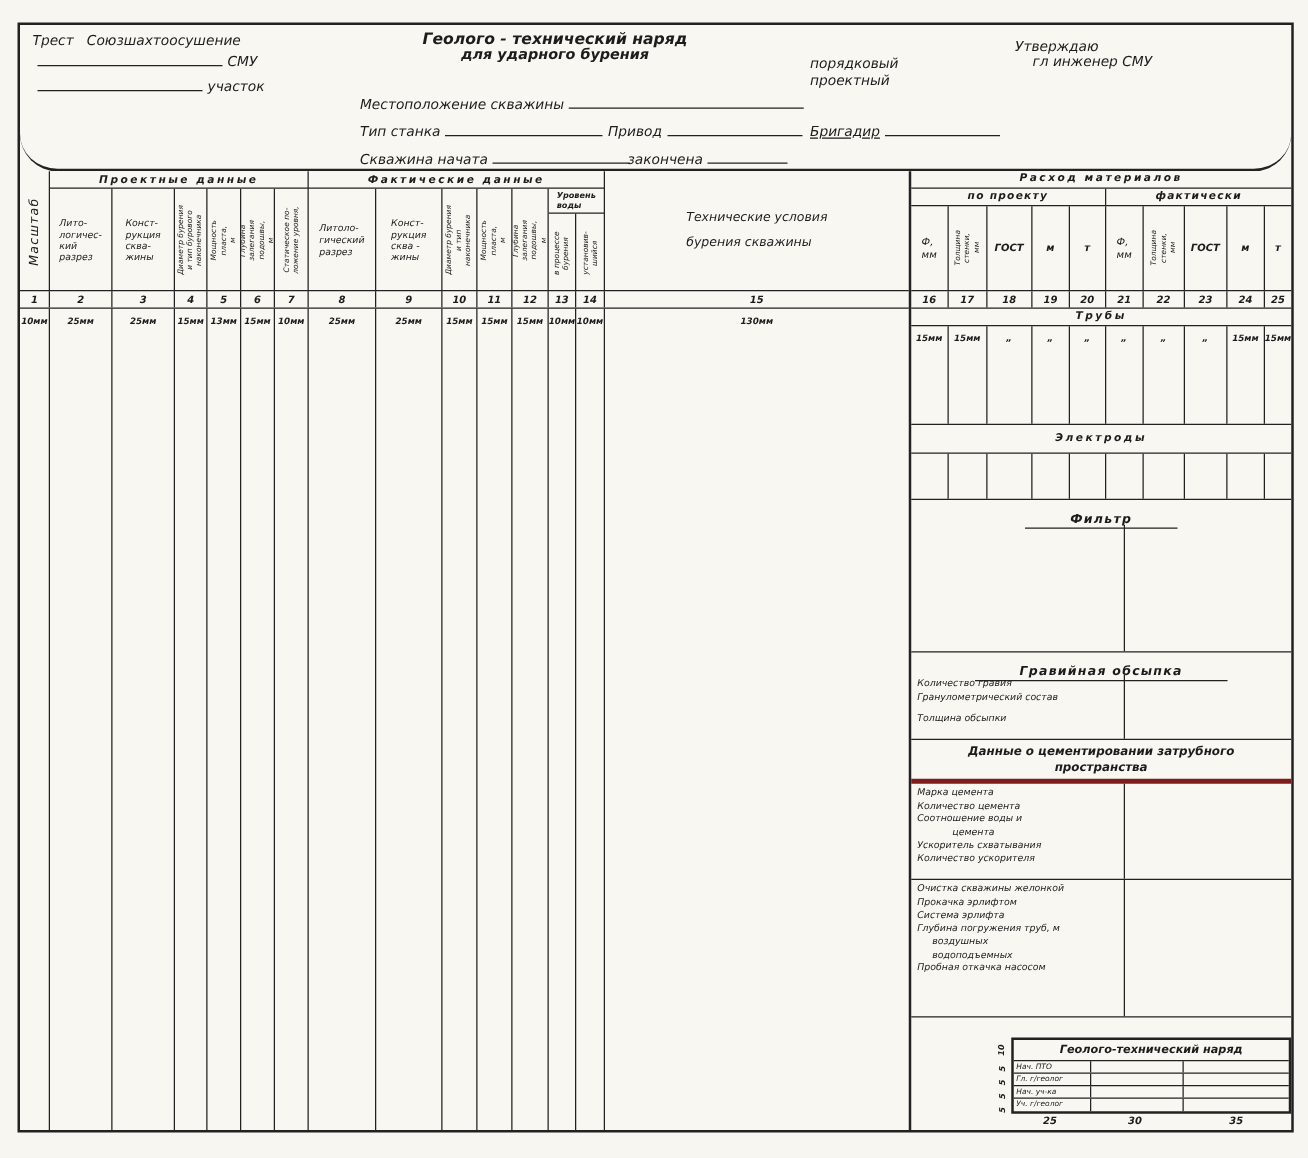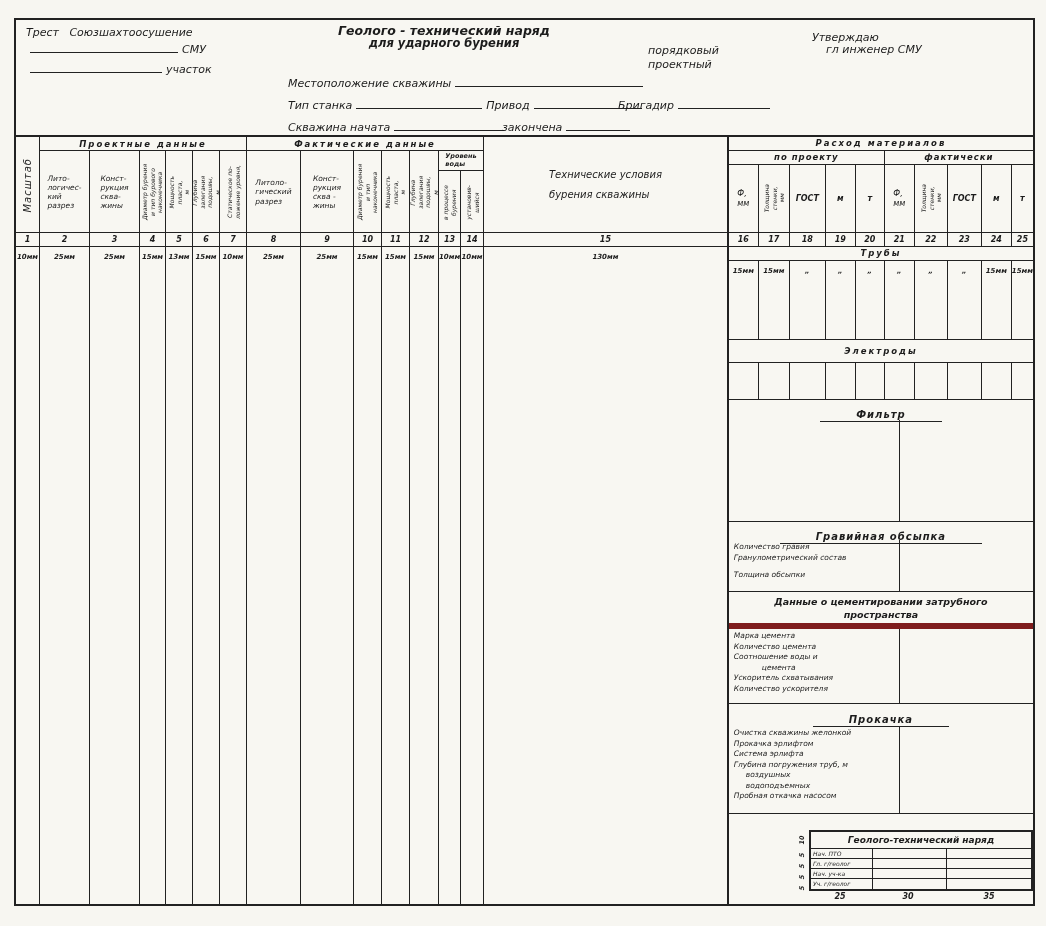--- a/index.html
+++ b/index.html
@@ -8,21 +8,21 @@
     background:#f5f4ef;
     font-family:"DejaVu Sans", sans-serif;
     color:#1c1c1c;
     position:relative;
     overflow:hidden;
   }
   .page { position:absolute; inset:0; background:#f7f6f1; }
   .form { position:absolute; left:14px; top:18px; width:1021px; height:888px; border:2px solid #222; background:#f8f7f2; }
 
   
-  .hdr { position:relative; height:117px; border-bottom:2px solid #222; font-style:italic; font-size:11px; }
+  .hdr { position:relative; height:117px; border-bottom:2px solid #222; font-style:italic; font-size:11px;border-radius:30px; }
   .hdr .abs { position:absolute; white-space:nowrap; }
   .blank { display:inline-block; border-bottom:1px solid #222; height:11px; vertical-align:baseline; margin:0 4px; }
   .ftitle { text-align:center; font-weight:bold; font-size:12.5px; line-height:13px; }
   .ftitle .t2 { font-size:11.5px; }
 
   
   .tbl { display:flex; height:calc(100% - 117px); }
   .lt { width:711px; display:flex; flex-direction:column; }
   .rp { flex:1; border-left:2px solid #222; display:flex; flex-direction:column; }
 
@@ -57,21 +57,21 @@
   .rp-sub { height:14px; border-bottom:1px solid #222; display:flex; flex:none; }
   .rp-sub > div { text-align:center; font-style:italic; font-weight:bold; font-size:8.5px; letter-spacing:1px; line-height:13px; }
   .rp-head { height:68px; border-bottom:1px solid #222; display:flex; flex:none; }
   .rp-head .cell { display:flex; align-items:center; justify-content:center; }
   .gost { font-size:8px; font-style:italic; font-weight:bold; }
   .rp-cols { display:flex; border-bottom:1px solid #222; flex:none; }
 
   .sec { border-bottom:1px solid #222; flex:none; display:flex; flex-direction:column; font-style:italic; }
   .sec-title { text-align:center; padding-top:3px; height:20px; flex:none; }
   .sec-title span { font-weight:bold; font-size:10px; border-bottom:1px solid #222; padding:0 36px 1px; letter-spacing:1px; }
-  .sec-title2 { white-space:pre-line; text-align:center; font-weight:bold; font-size:9.5px; line-height:13px; border-bottom:6px solid #7f1d1d; padding:3px 0 2px; flex:none; }
+  .sec-title2 { white-space:pre-line; text-align:center; font-weight:bold; font-size:9.5px; line-height:13px; border-bottom:4px solid #7f1d1d; padding:3px 0 2px; flex:none; }
   .sec-body { position:relative; flex:1; }
   .sec-div { position:absolute; left:170px; top:0; bottom:0; border-left:1px solid #222; }
   .sec-lines { padding:2px 0 0 5px; font-size:7.5px; line-height:10.5px; }
   .sec-lines .ind { padding-left:12px; }
   .sec-lines .ind2 { padding-left:28px; }
   .gap-top { margin-top:7px; }
 
   
   .rp-bottom { flex:1; position:relative; }
   .stamp { position:absolute; right:0; bottom:0; display:flex; }
@@ -122,21 +122,21 @@
         <div>Утверждаю</div>
         <div style="padding-left:14px">гл инженер СМУ</div>
       </div>
 
       <div class="abs" style="left:272px;top:56px;">
         <span>Местоположение скважины</span><span class="blank" style="width:188px"></span>
       </div>
       <div class="abs" style="left:272px;top:78px;">
         <span>Тип станка</span><span class="blank" style="width:126px"></span><span>Привод</span><span class="blank" style="width:108px"></span>
       </div>
-      <div class="abs" style="left:602px;top:78px;">
+      <div class="abs" style="left:632px;top:78px;text-decoration:underline;">
         <span>Бригадир</span><span class="blank" style="width:92px"></span>
       </div>
       <div class="abs" style="left:272px;top:100px;">
         <span>Скважина начата</span><span class="blank" style="width:110px"></span>
       </div>
       <div class="abs" style="left:486px;top:100px;">
         <span>закончена</span><span class="blank" style="width:64px"></span>
       </div>
     </div>
 
@@ -388,21 +388,20 @@
               <div>Количество цемента</div>
               <div>Соотношение воды и</div>
               <div class="ind2">цемента</div>
               <div>Ускоритель схватывания</div>
               <div>Количество ускорителя</div>
             </div>
           </div>
         </div>
 
         <div class="sec" style="height:110px">
-          <div class="sec-title" style="height:22px;padding-top:4px;"><span>Прокачка</span></div>
           <div class="sec-body">
             <div class="sec-div"></div>
             <div class="sec-lines">
               <div>Очистка скважины желонкой</div>
               <div>Прокачка эрлифтом</div>
               <div>Система эрлифта</div>
               <div>Глубина погружения труб, м</div>
               <div class="ind">воздушных</div>
               <div class="ind">водоподъемных</div>
               <div>Пробная откачка насосом</div>

